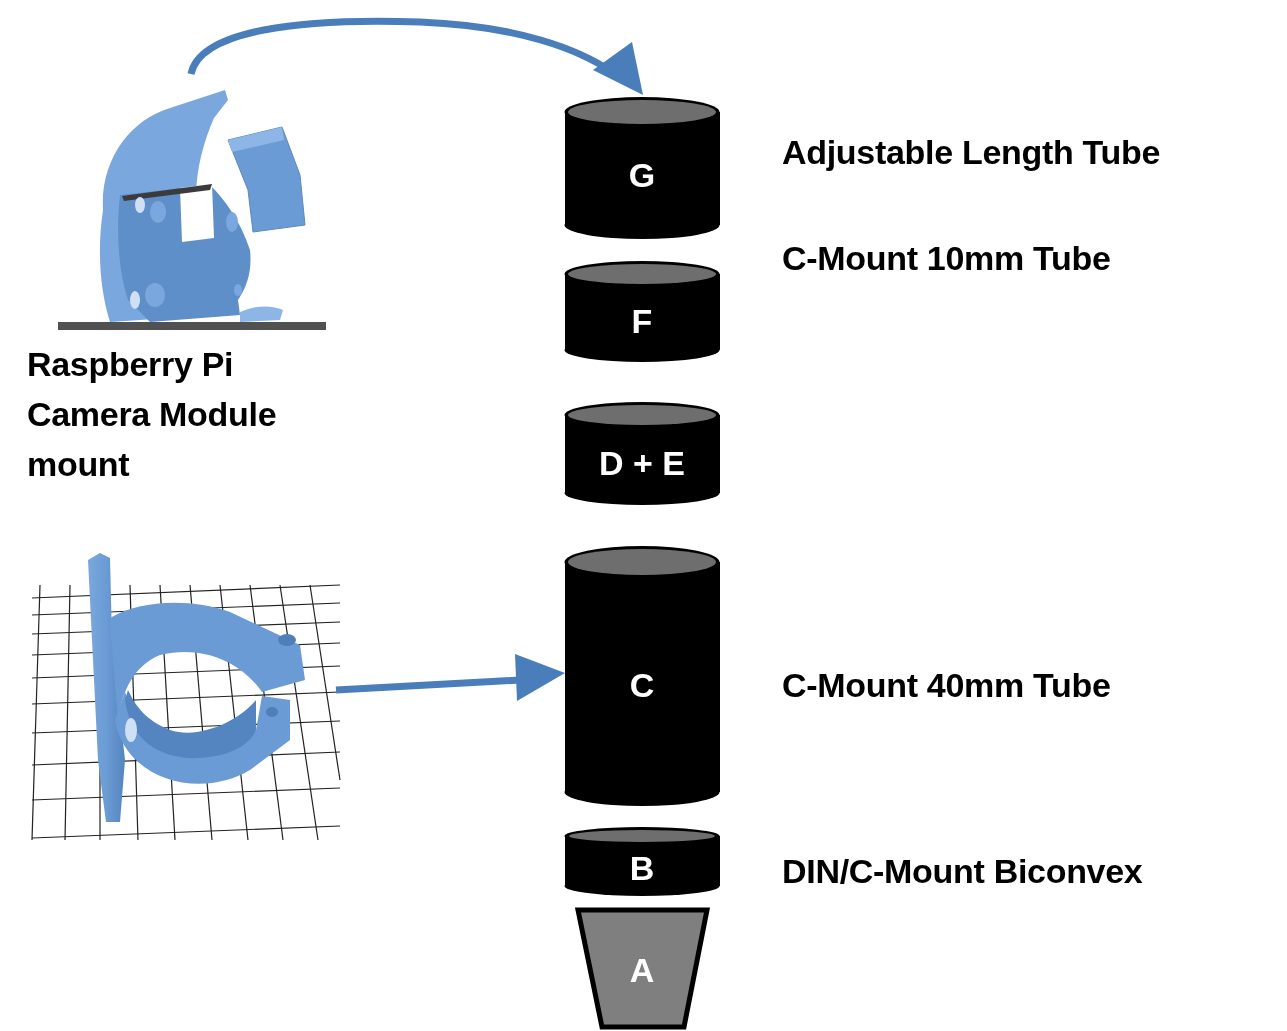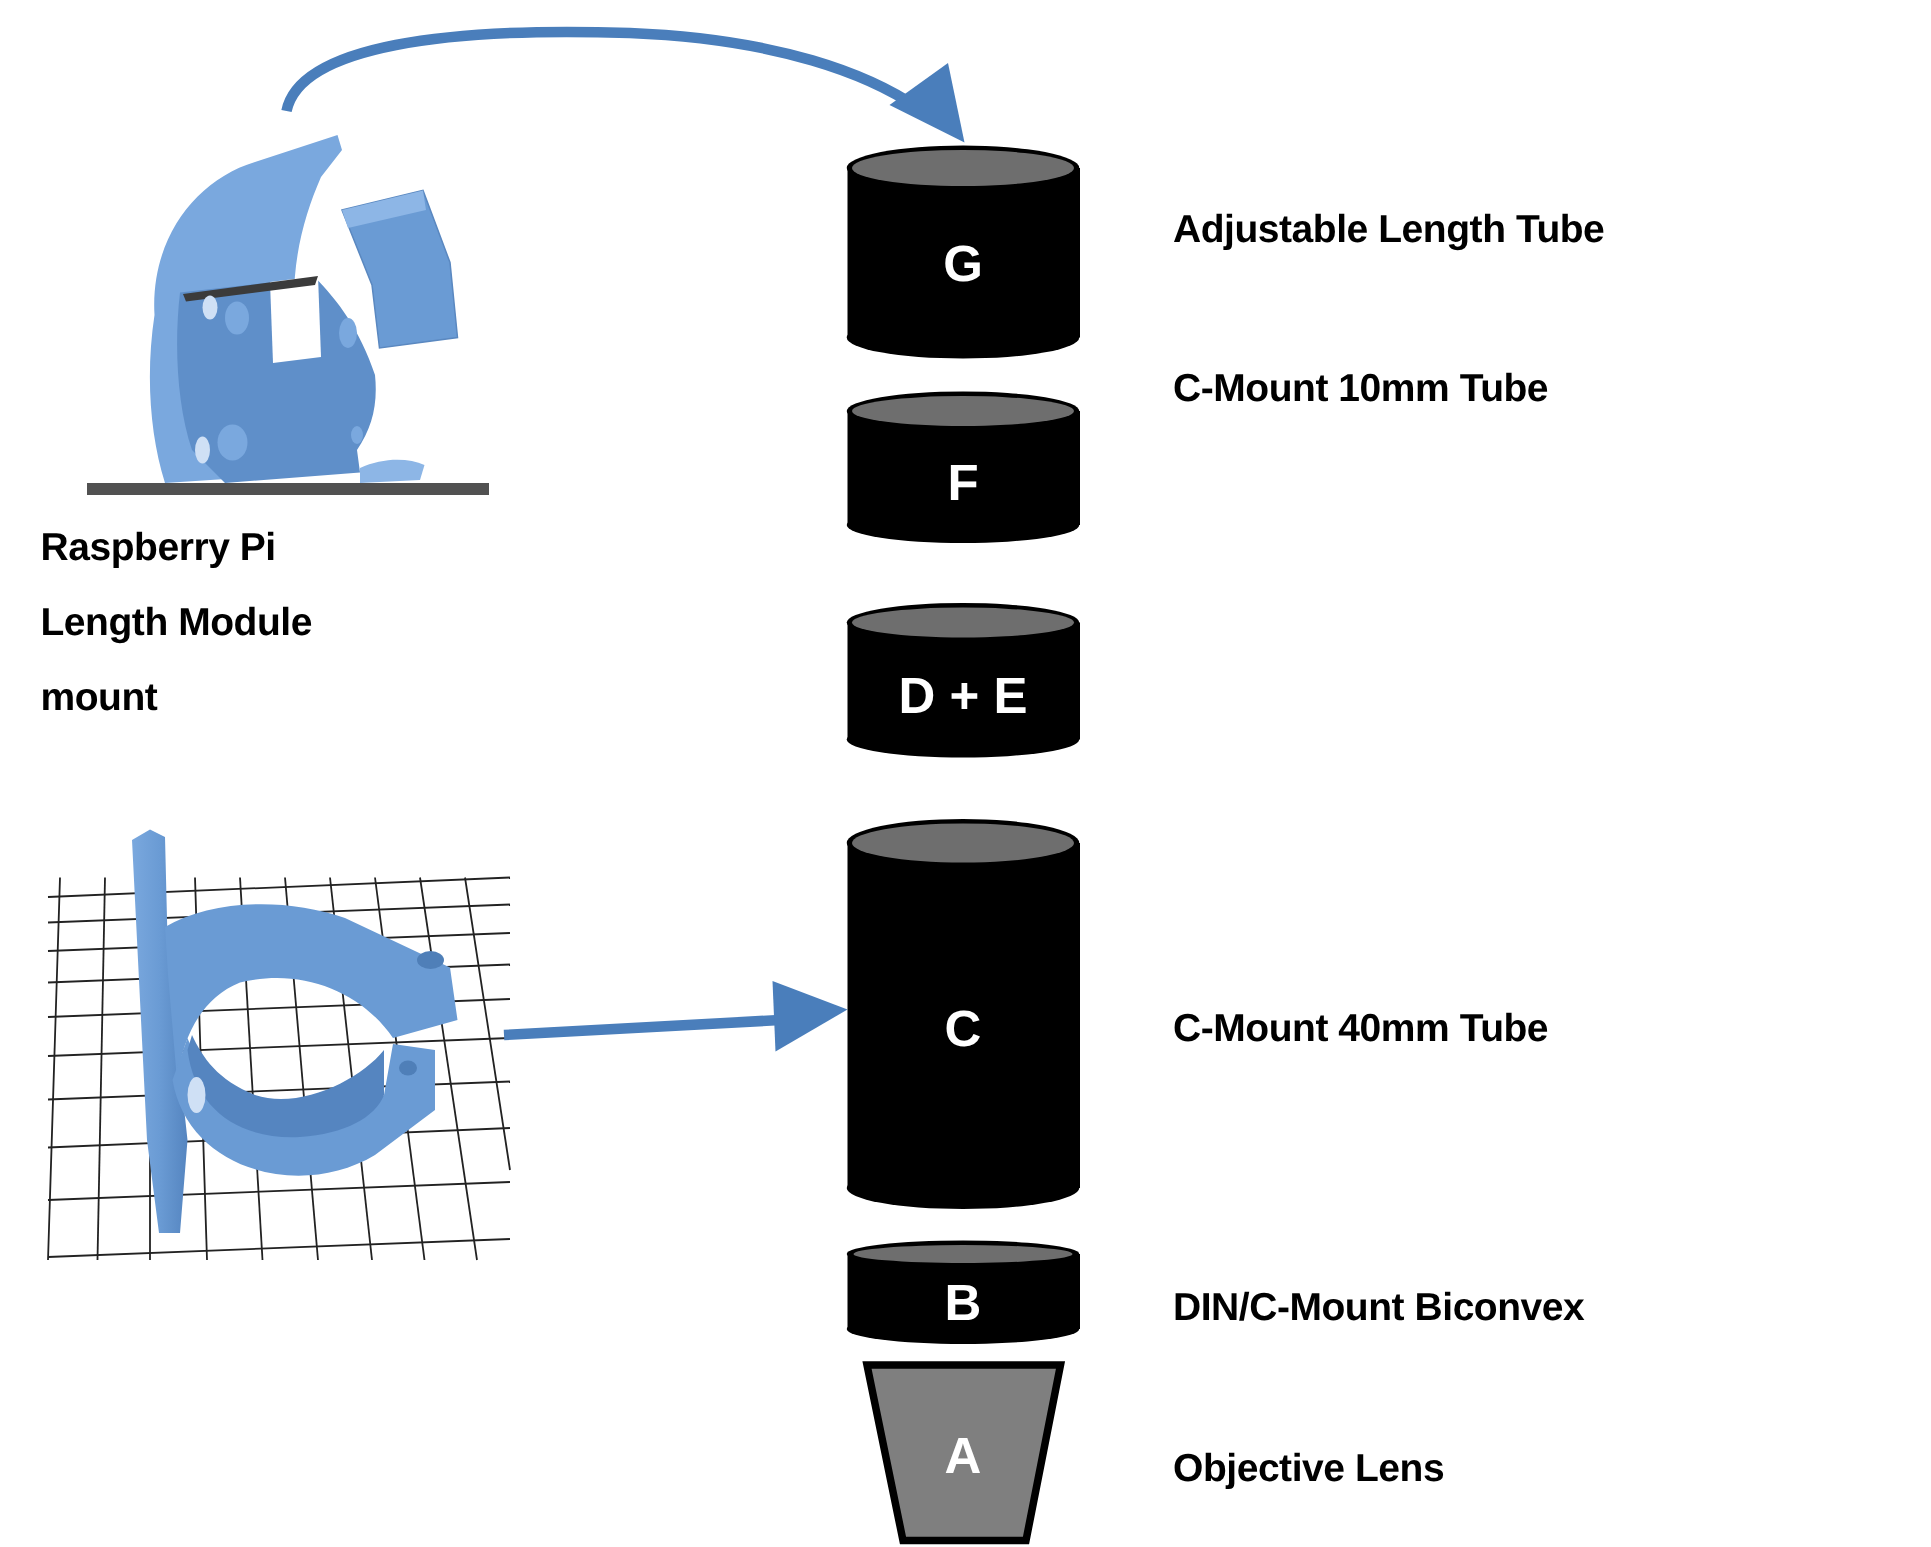--- a/index.html
+++ b/index.html
@@ -1,20 +1,20 @@
 <!DOCTYPE html>
 <html><head>
   <meta charset="utf-8">
   <style>
     html, body { margin: 0; padding: 0; background: #ffffff; }
     body { width: 1287px; height: 1031px; position: relative; overflow: hidden;
            font-family: "Liberation Sans", sans-serif; }
     #stage { position: absolute; left: 0; top: 0; width: 1287px; height: 1031px; }
     .label { position: absolute; font-family: "Liberation Sans", sans-serif; font-weight: bold;
-             color: #000; font-size: 26px; line-height: 50px; white-space: nowrap; letter-spacing: -0.3px; }
+             color: #000; font-size: 34px; line-height: 50px; white-space: nowrap; letter-spacing: -0.3px; }
     .left-label { white-space: pre-line; }
     .part-letter { font-family: "Liberation Sans", sans-serif; font-weight: bold; fill: #ffffff; font-size: 34px; }
   </style>
 </head>
 <body>
 
 <div id="stage">
   <svg width="1287" height="1031" viewBox="0 0 1287 1031" xmlns="http://www.w3.org/2000/svg">
     <defs>
       <linearGradient id="blueGrad" x1="0" y1="0" x2="1" y2="0">
@@ -135,22 +135,21 @@
     </g>
 
     <g>
       <polygon points="578,910 707,910 684,1027 602,1027" fill="#7f7f7f" stroke="#000" stroke-width="5" stroke-linejoin="miter"></polygon>
       <text class="part-letter" x="642" y="982" text-anchor="middle">A</text>
     </g>
   </svg>
 
   
   <div class="label left-label" style="left:27px; top:339px;">Raspberry Pi
-Length Module
+Camera Module
 mount</div>
 
   
   <div class="label" style="left:782px; top:127px;">Adjustable Length Tube</div>
   <div class="label" style="left:782px; top:233px;">C-Mount 10mm Tube</div>
   <div class="label" style="left:782px; top:660px;">C-Mount 40mm Tube</div>
   <div class="label" style="left:782px; top:846px;">DIN/C-Mount Biconvex</div>
-  <div class="label" style="left:782px; top:953px;">Objective Lens</div>
 </div>
 
 </body></html>

